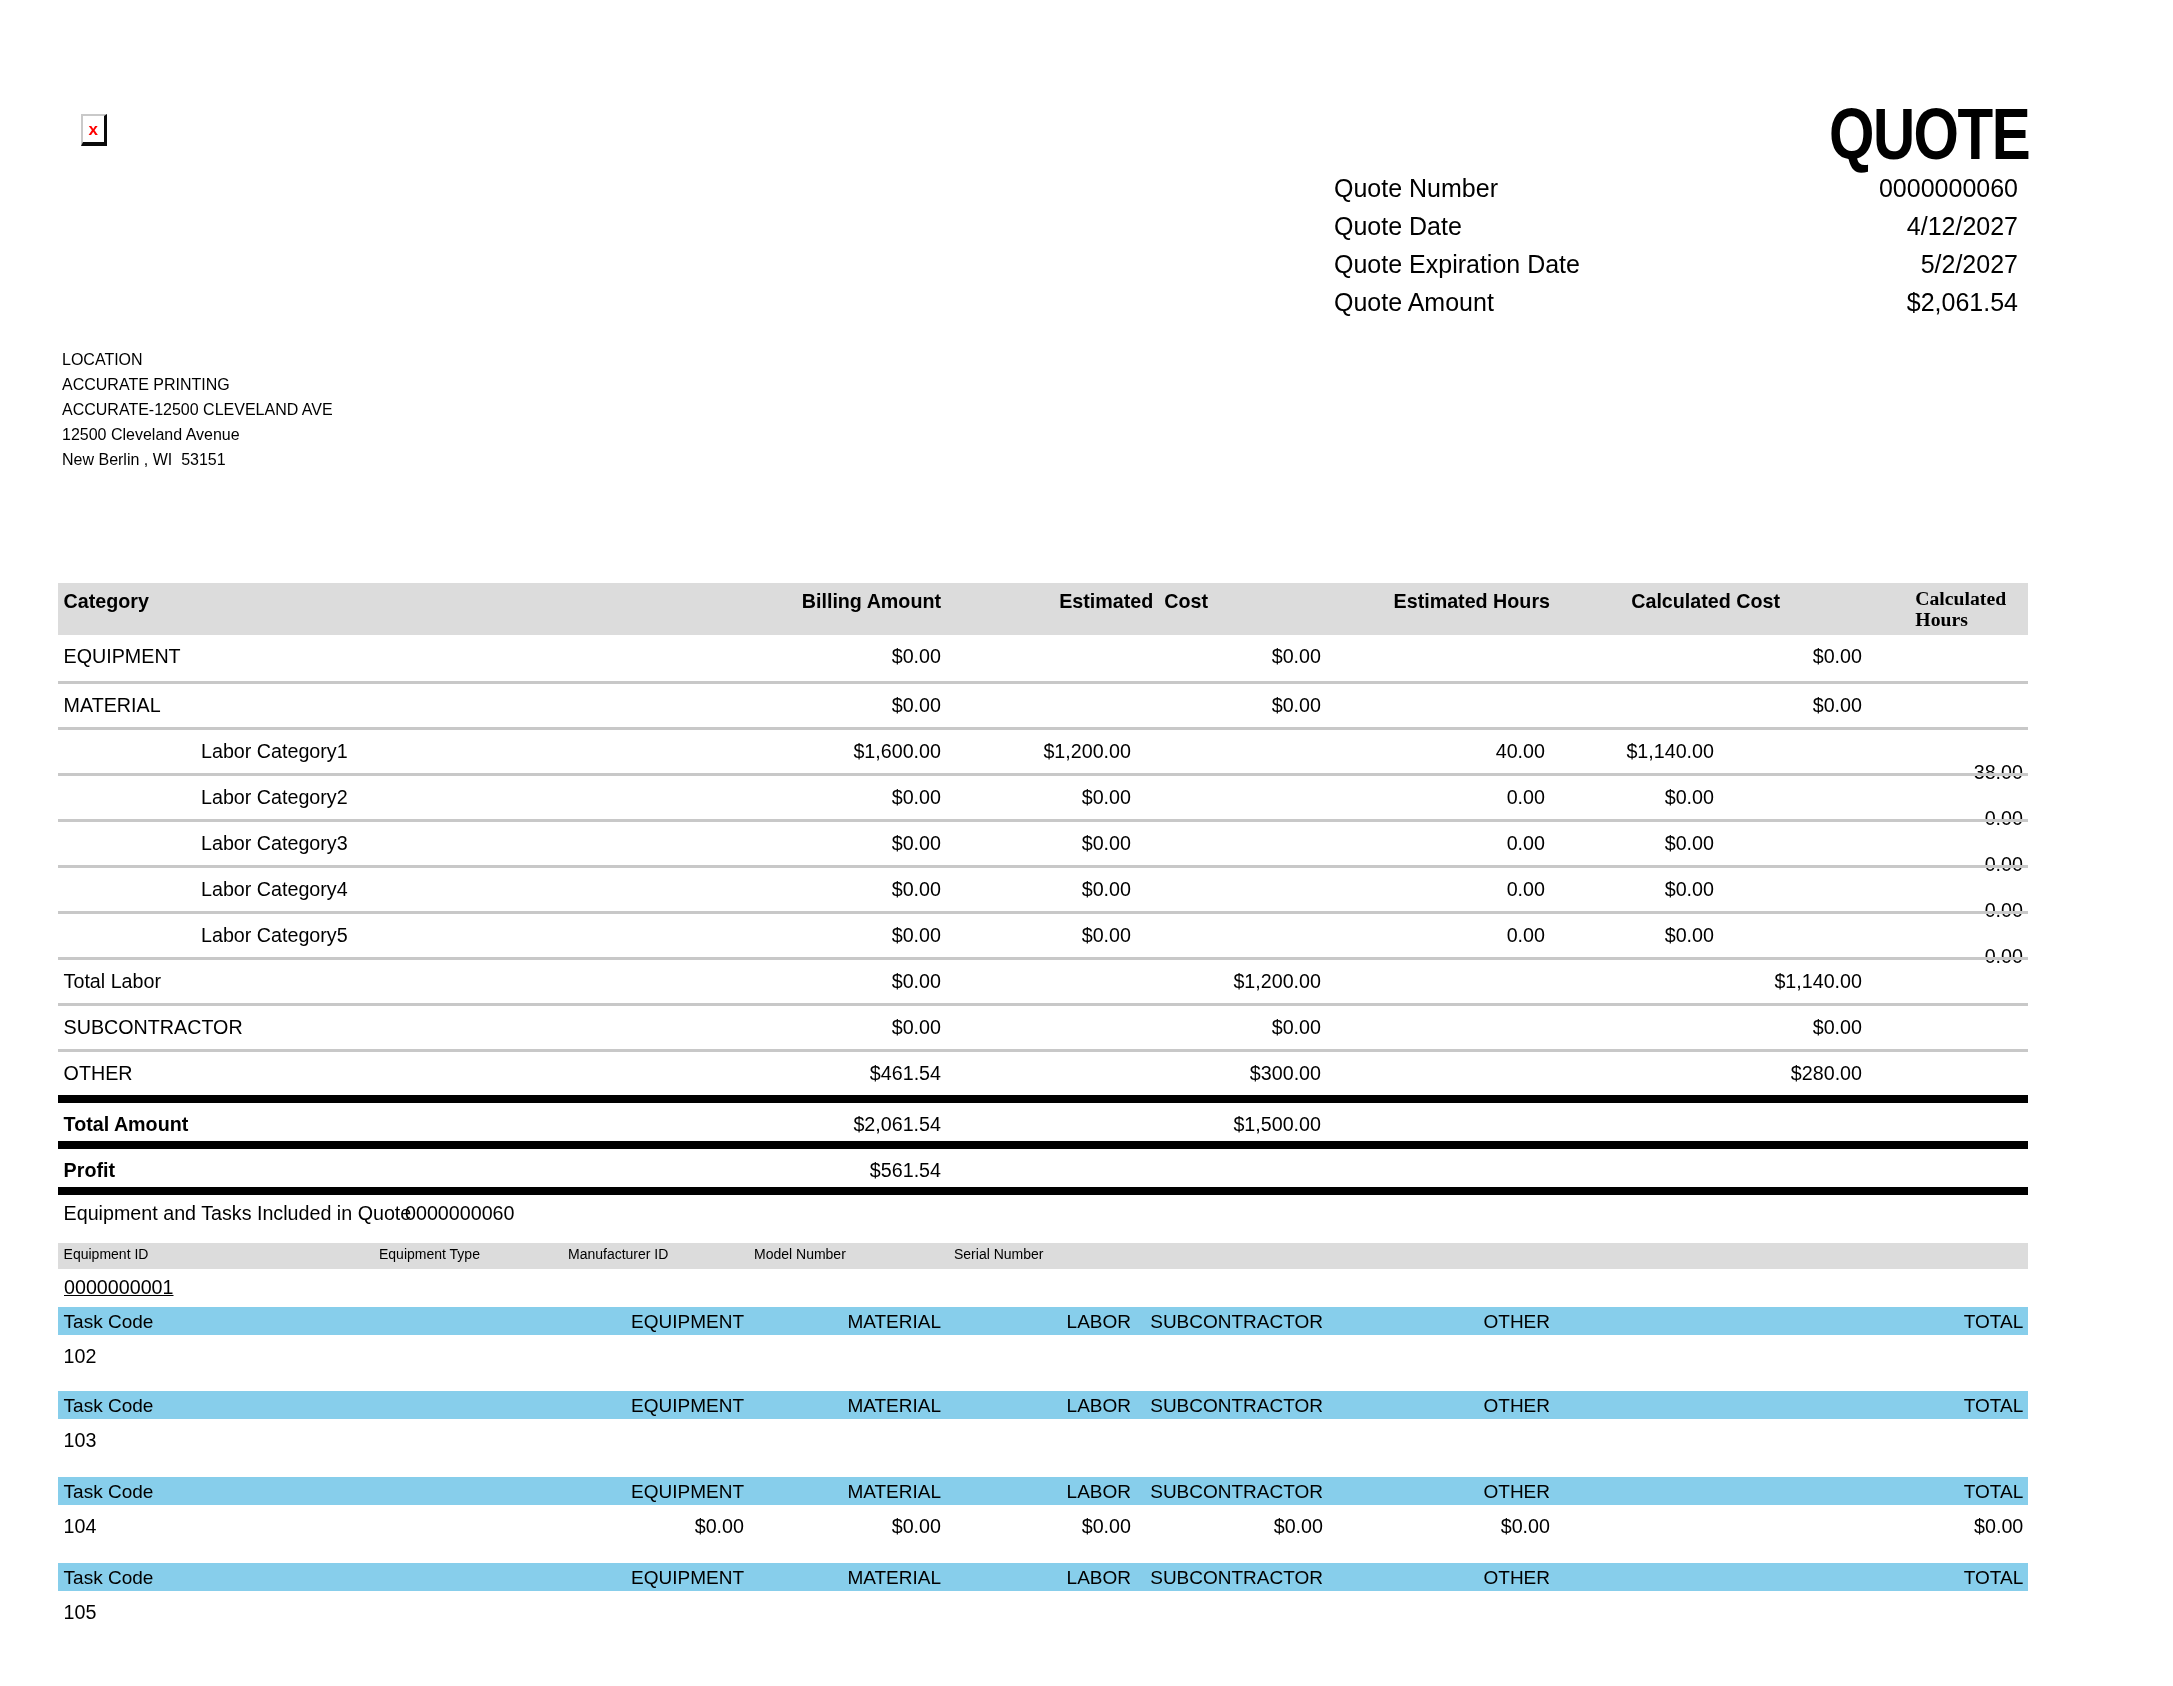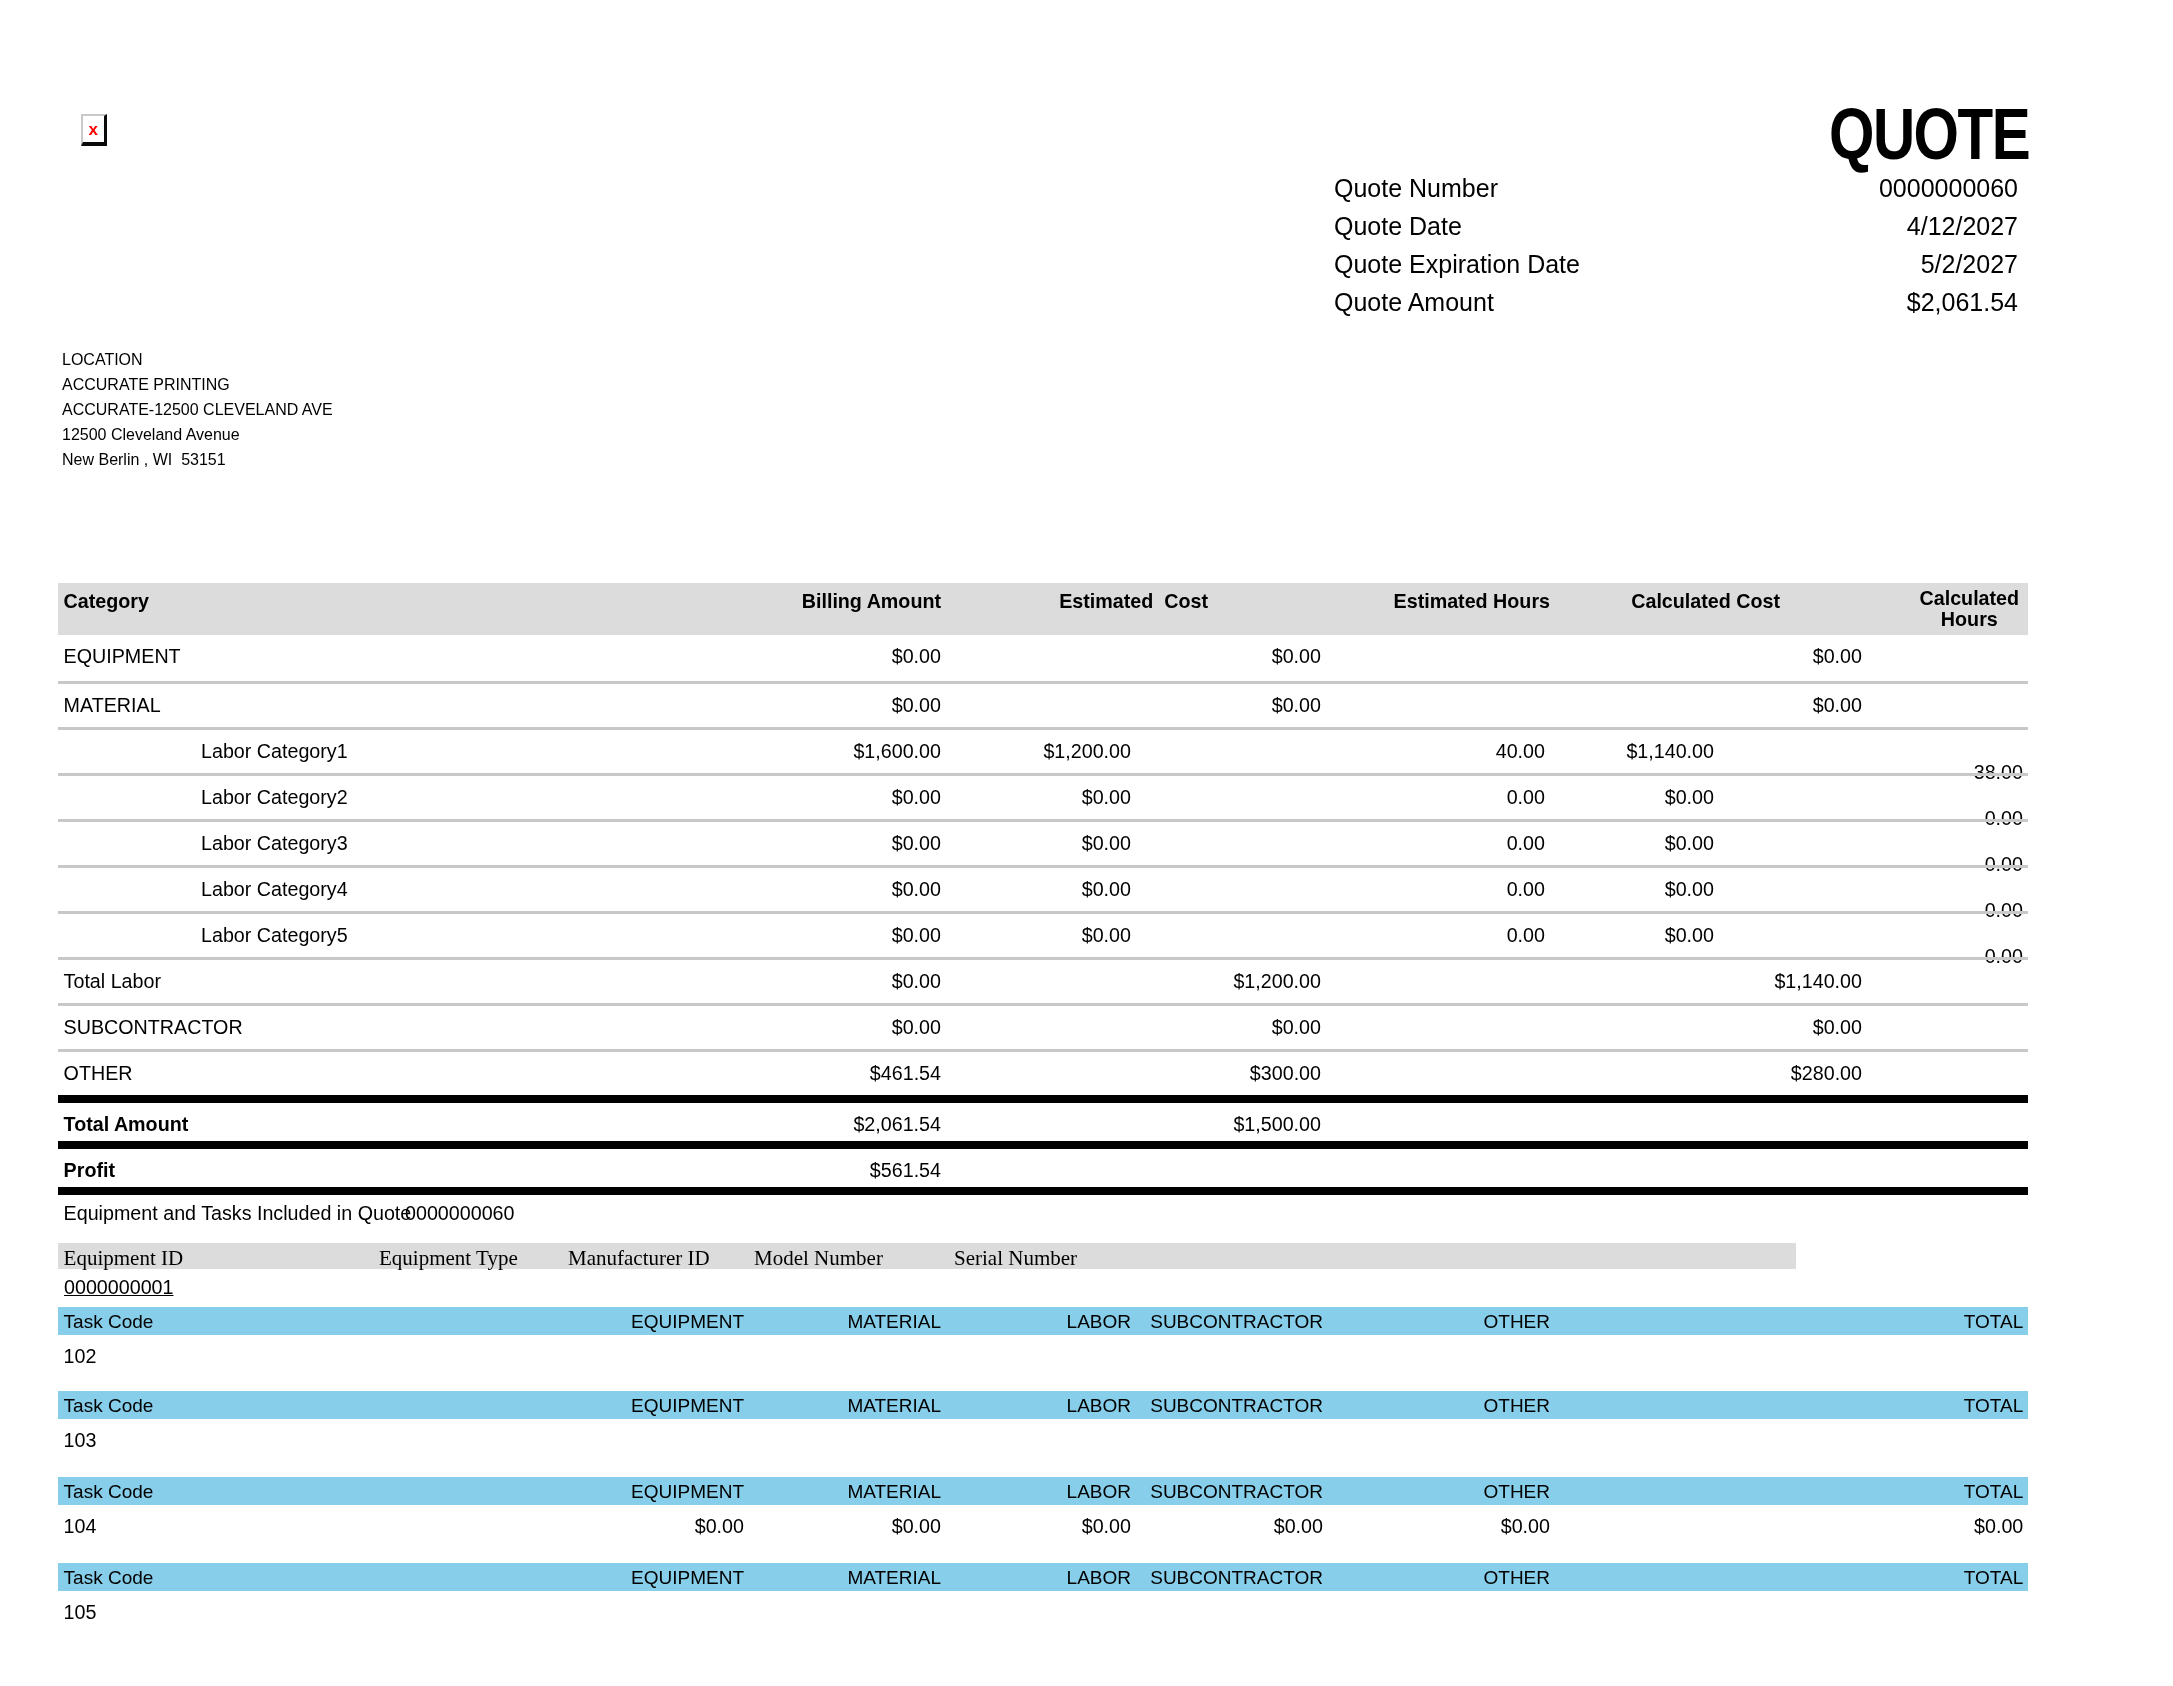--- a/index.html
+++ b/index.html
@@ -36,21 +36,21 @@
 
   
   .summary{position:absolute;left:58px;top:583px;width:1970px;}
   .sum-header{position:relative;height:52px;background:#dcdcdc;font-size:19.7px;font-weight:700;}
   .sum-header span{position:absolute;top:6.6px;white-space:pre;}
   .h-cat{left:5.6px;}
   .h-billing{right:1087px;}
   .h-est{right:820px;}
   .h-esth{right:478px;}
   .h-calc{right:248px;}
-  .h-calch{right:4.7px;width:108px;text-align:center;top:4.7px !important;line-height:21.5px;white-space:normal !important;}
+  .h-calch{right:4.7px;width:108px;text-align:left;top:4.7px !important;line-height:21.5px;white-space:normal !important;font-family:Liberation Serif, serif;}
 
   .sum-row{position:relative;height:46px;font-size:19.7px;box-sizing:border-box;border-top:3.7px solid #c8c8c8;}
   .sum-row.first{border-top:none;height:46px;}
   .sum-row.thick{border-top:8.4px solid #000;}
   .sum-row span{position:absolute;top:10.3px;white-space:pre;}
   .sum-row .label{left:5.6px;}
   .sum-row.labor .label{left:143px;}
   .sum-row.bold .label{font-weight:700;}
   .v-billing{right:1087px;}
   .v-est-cat{right:707px;}
@@ -59,21 +59,21 @@
   .v-hrs-est{right:483px;}
   .v-calc-lab{right:314px;}
   .v-hrs-calc{right:5px;margin-top:21px;}
   .sum-bottom-line{height:8.4px;background:#000;}
 
   
   .equip-line{position:absolute;left:58px;top:1202px;width:1970px;height:28px;font-size:19.7px;}
   .equip-line .t{position:absolute;left:5.6px;top:0;}
   .equip-line .n{position:absolute;left:347px;top:0;}
 
-  .equip-header{position:absolute;left:58px;top:1243px;width:1738px;height:26px;background:#dcdcdc;font-size:21px;font-family:Liberation Serif, serif;}
+  .equip-header{position:absolute;left:58px;top:1243px;width:1970px;height:26px;background:#dcdcdc;font-size:14px;}
   .equip-header span{position:absolute;top:2.8px;white-space:pre;}
   .eh-id{left:5.6px;}
   .eh-type{left:321px;}
   .eh-mfr{left:510px;}
   .eh-model{left:696px;}
   .eh-serial{left:896px;}
 
   .equip-id{position:absolute;left:64px;top:1276px;font-size:19.7px;text-decoration:underline;}
 
   .task-sec{position:absolute;left:58px;width:1970px;}

